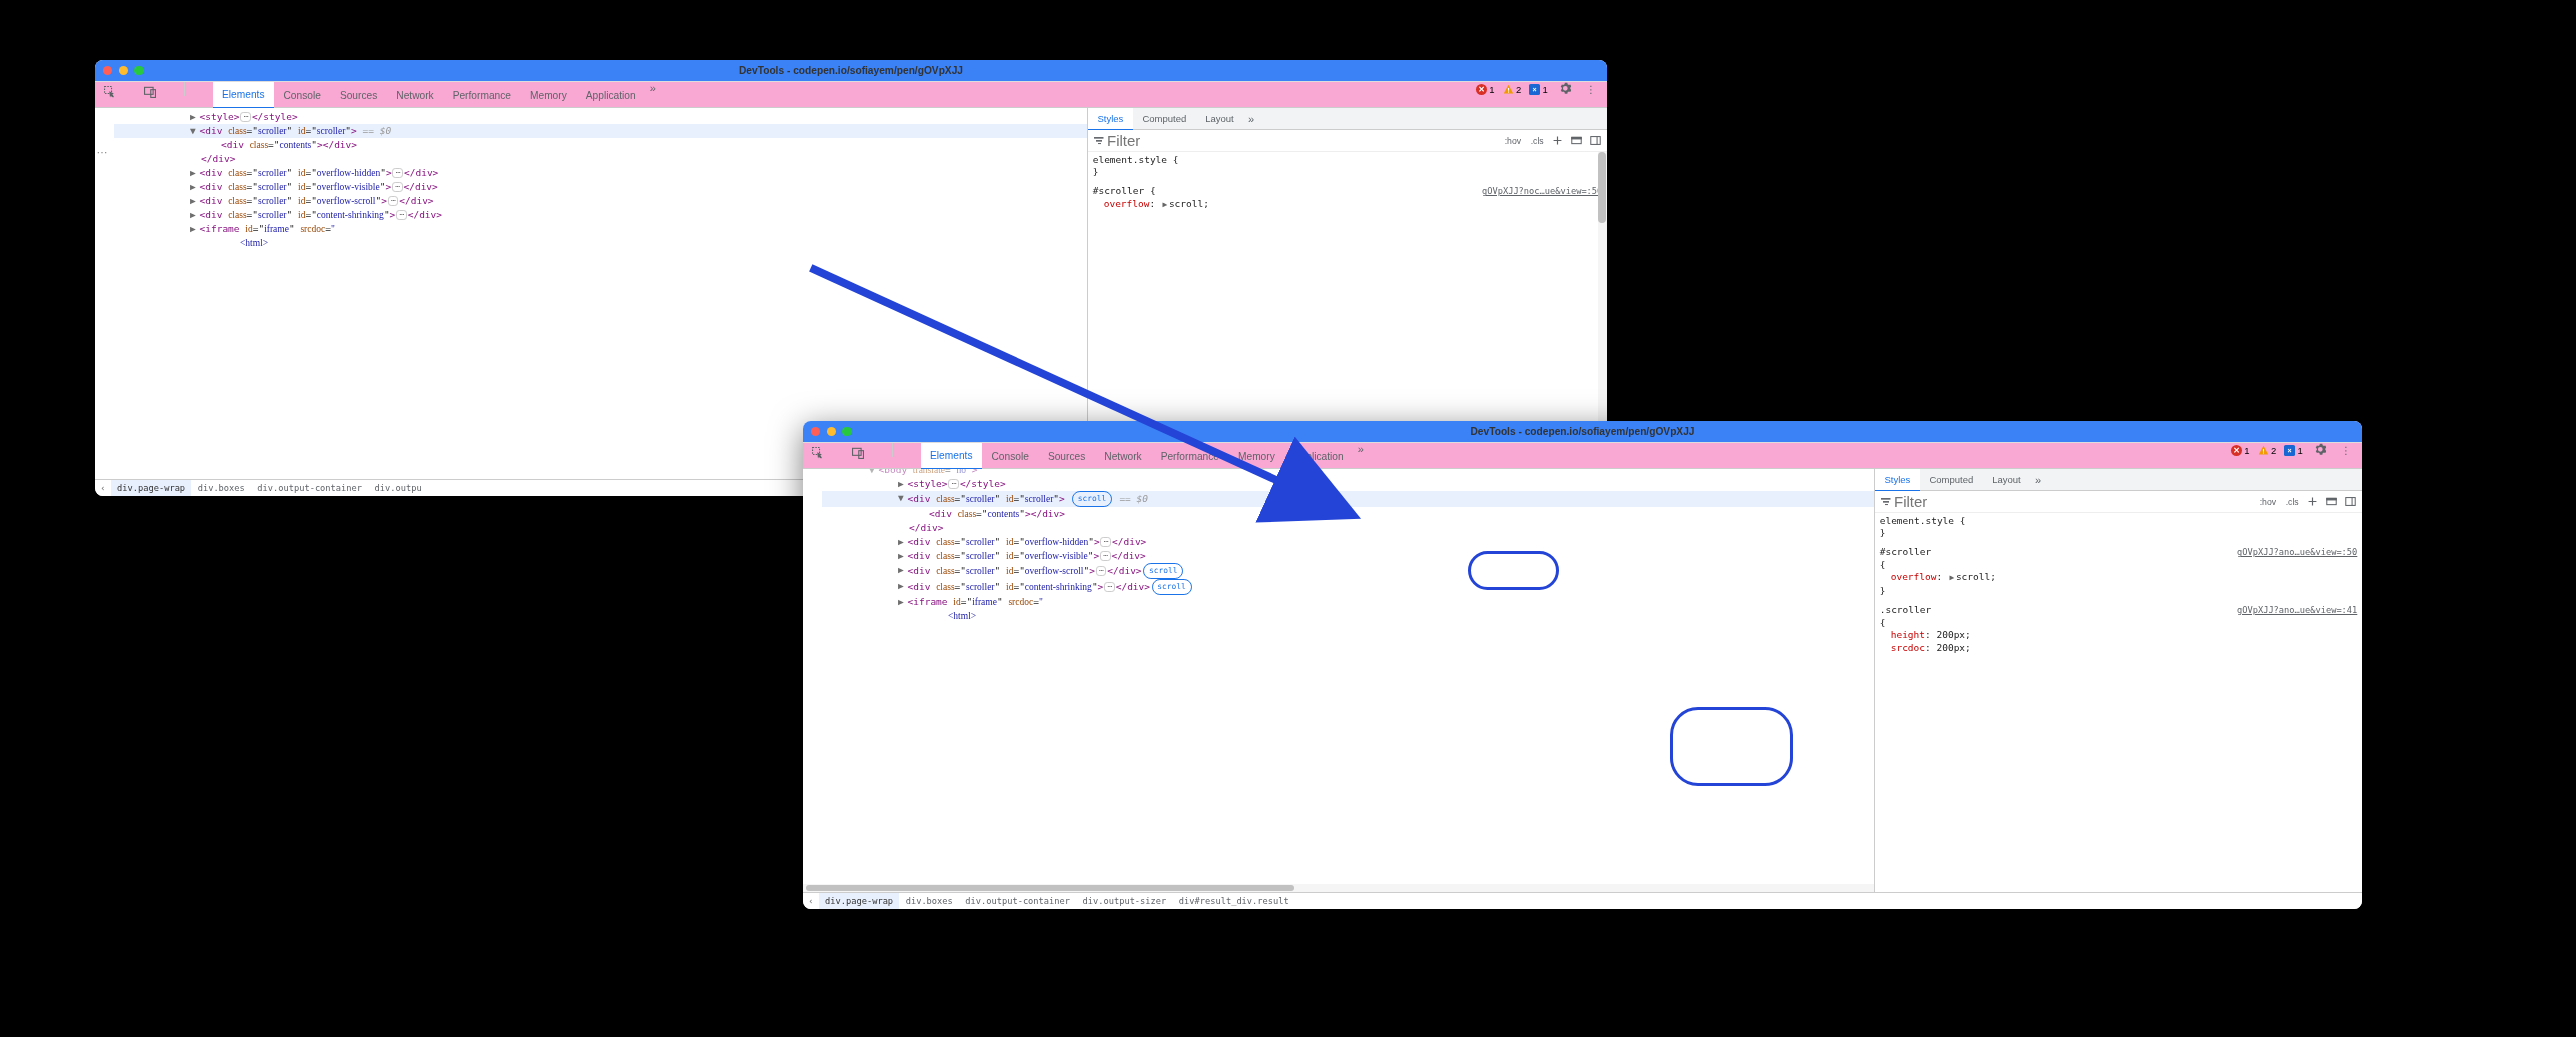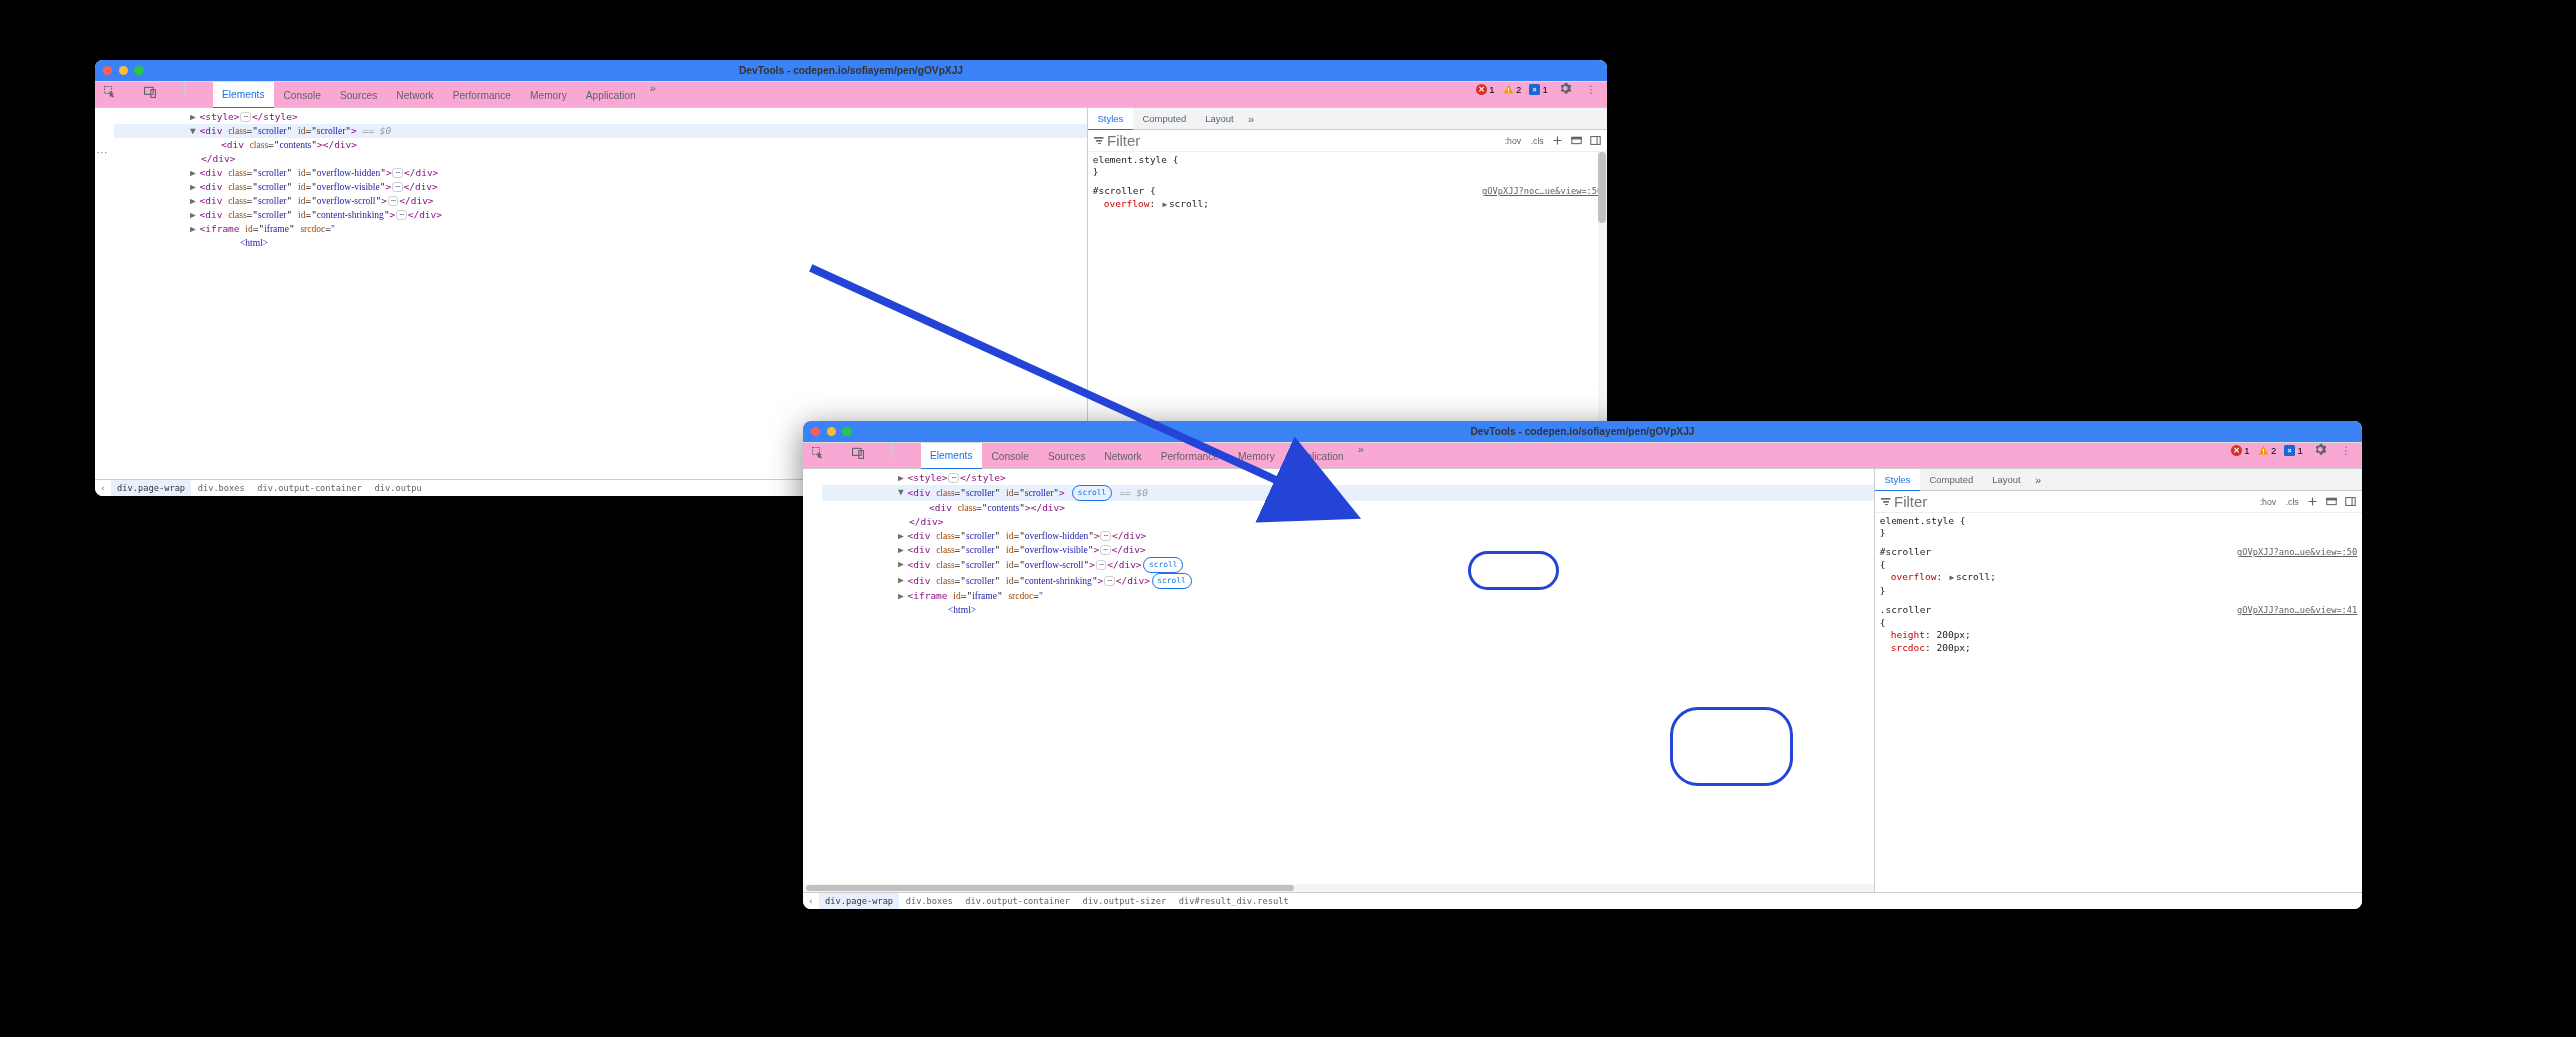--- a/index.html
+++ b/index.html
@@ -465,20 +465,23 @@
             <path fill="currentColor" d="M8 5a3 3 0 100 6 3 3 0 000-6zm6.4 3c0 .3 0 .6-.1.9l1.5 1.2-1.5 2.6-1.8-.6c-.5.4-1 .7-1.6.9L10.6 15H7.4l-.3-1.9c-.6-.2-1.1-.5-1.6-.9l-1.8.6-1.5-2.6 1.5-1.2c0-.3-.1-.6-.1-.9s0-.6.1-.9L2.2 5.9l1.5-2.6 1.8.6c.5-.4 1-.7 1.6-.9L7.4 1h3.2l.3 1.9c.6.2 1.1.5 1.6.9l1.8-.6 1.5 2.6-1.5 1.2c0 .3.1.6.1.9z"></path>
           </svg>
       </div>
       <div class="kebab">⋮</div>
     </div>
   </div>
 
   <div class="main-split">
     <div class="dom-panel">
       <div class="dom-tree">
+        <div class="dom-line" style="padding-left:47px; margin-top:-7.9px; opacity:0.5;">
+          <span class="arrow">▼</span><span class="punc">&lt;</span><span class="tag">body</span> <span class="attr-name">translate</span><span class="txt">=</span> <span class="attr-val">no</span> <span class="punc">&gt;</span>
+        </div>
         <div class="dom-line" style="padding-left:76px;">
           <span class="arrow">▶</span><span class="punc">&lt;</span><span class="tag">style</span><span class="punc">&gt;</span><span class="ellipsis-badge">⋯</span><span class="punc">&lt;/</span><span class="tag">style</span><span class="punc">&gt;</span>
         </div>
         <div class="dom-line selected" style="padding-left:76px;">
           <span class="arrow">▼</span><span class="punc">&lt;</span><span class="tag">div</span> <span class="attr-name">class</span><span class="txt">="</span><span class="attr-val">scroller</span><span class="txt">"</span> <span class="attr-name">id</span><span class="txt">="</span><span class="attr-val">scroller</span><span class="txt">"</span><span class="punc">&gt;</span> <span class="scroll-badge">scroll</span> <span class="eq0">== $0</span>
         </div>
         <div class="dom-line" style="padding-left:107px;">
           <span class="punc">&lt;</span><span class="tag">div</span> <span class="attr-name">class</span><span class="txt">="</span><span class="attr-val">contents</span><span class="txt">"</span><span class="punc">&gt;&lt;/</span><span class="tag">div</span><span class="punc">&gt;</span>
         </div>
         <div class="dom-line" style="padding-left:87px;">

